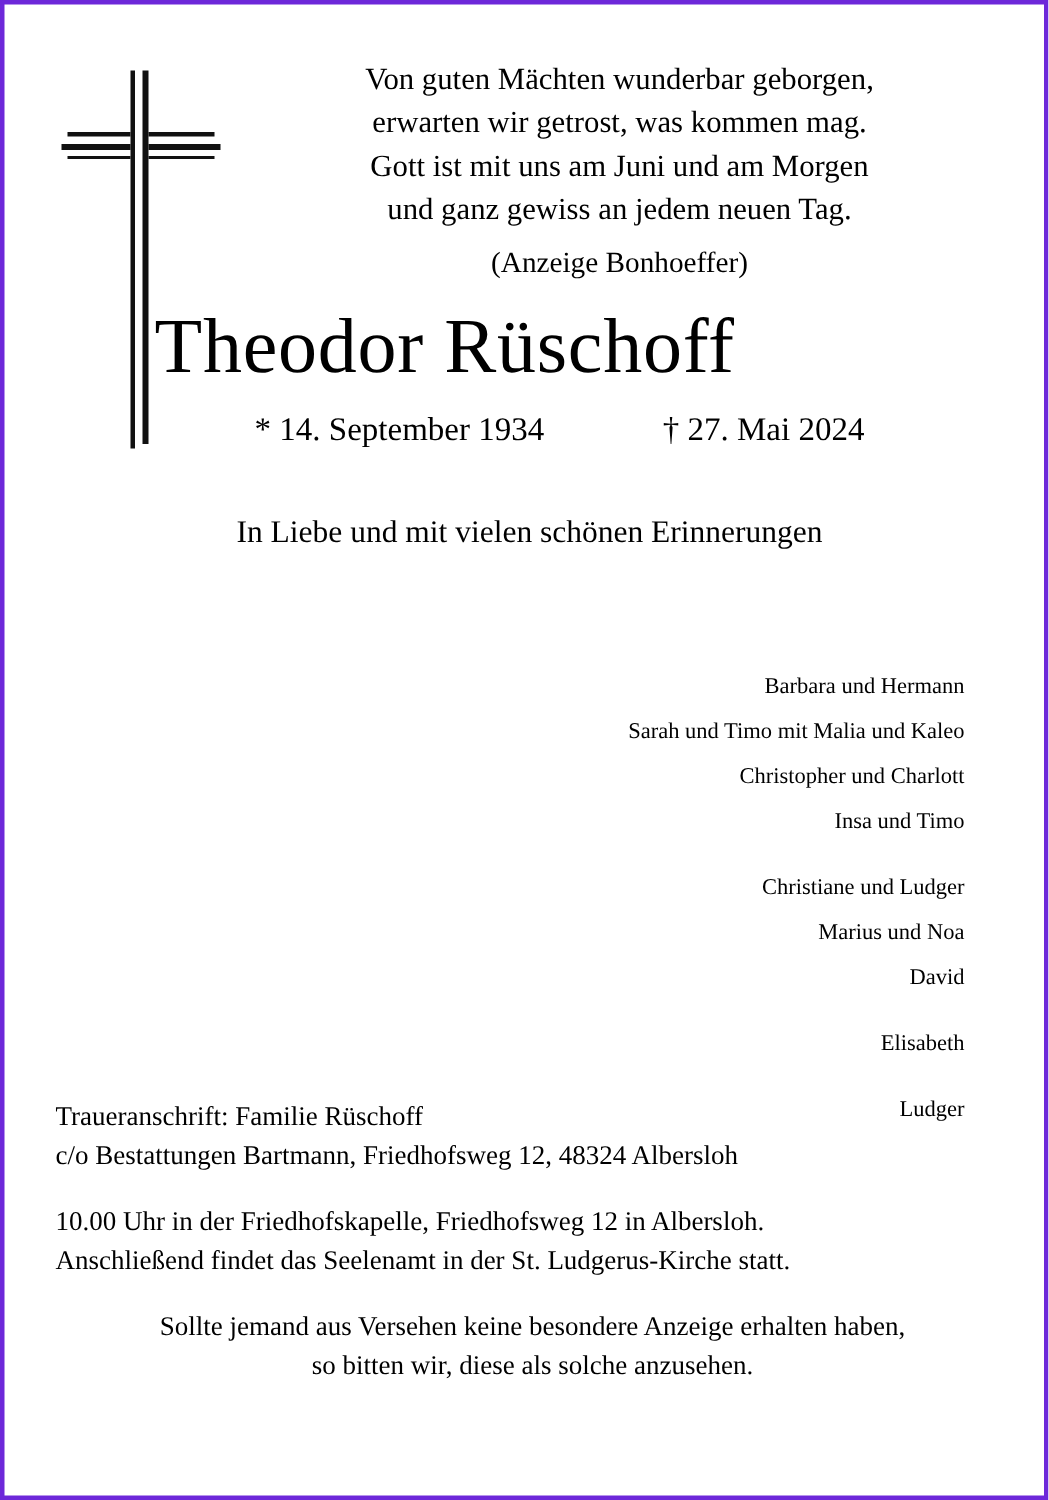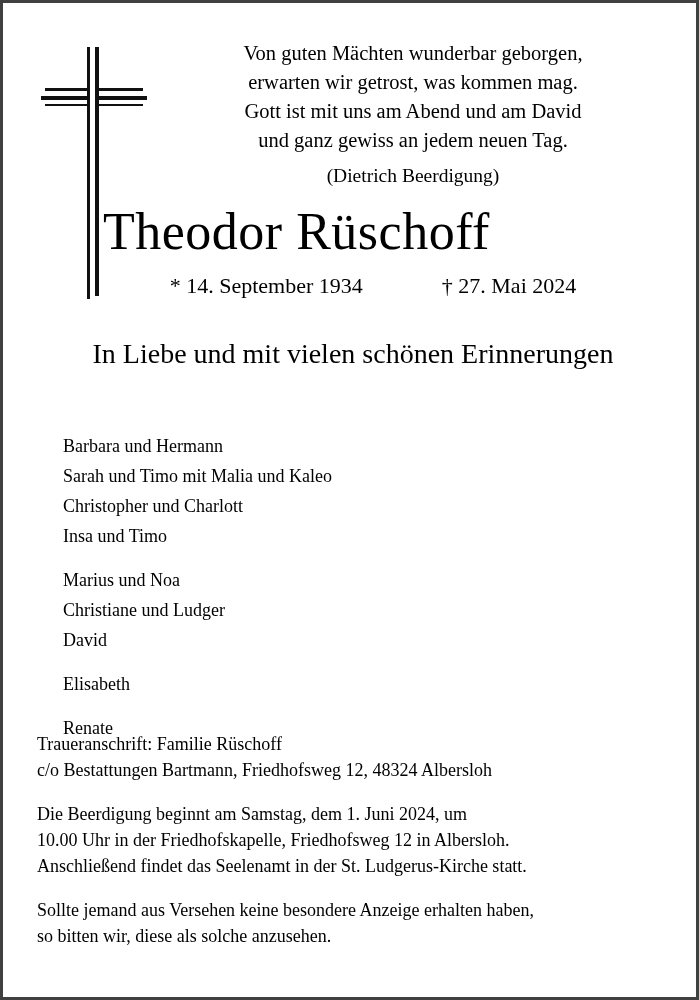--- a/index.html
+++ b/index.html
@@ -10,21 +10,21 @@
   body {
     font-family: "Liberation Serif", "DejaVu Serif", serif;
     color: #000000;
   }
   #obituary-page {
     position: relative;
     width: 699px;
     height: 1000px;
     box-sizing: border-box;
     background: #ffffff;
-    border: 3px solid #404040;
+    border: 3px solid #6d28d9;
     overflow: hidden;
   }
 
   
   .cross-emblem {
     position: absolute;
     left: 24px;
     top: 38px;
     width: 130px;
     height: 258px;
@@ -80,50 +80,50 @@
     gap: 79px;
     font-size: 22px;
   }
 
   .farewell {
     position: absolute;
     left: 60px;
     top: 336px;
     width: 580px;
     text-align: center;
-    font-size: 28px;
+    font-size: 21px;
     line-height: 30px;
   }
 
   .family {
     position: absolute;
     left: 60px;
-    top: 428px;
+    top: 440px;
     width: 580px;
-    text-align: left;
-    font-size: 18px;
+    text-align: right;
+    font-size: 15px;
   }
   .family .group {
     margin-bottom: 14px;
   }
   .family .group:last-child { margin-bottom: 0; }
   .family .member {
     line-height: 30px;
   }
 
   .footer {
     position: absolute;
     left: 34px;
     top: 728px;
     width: 636px;
     font-size: 18px;
     line-height: 26px;
   }
   .footer .para { margin-bottom: 18px; }
-  .footer .para:last-child { margin-bottom: 16px; }
+  .footer .para:last-child { margin-bottom: 16px; text-align: center; }
   .footer .line { white-space: nowrap; }
 </style>
 </head>
 <body>
 
 <div id="obituary-page">
 
   <div class="cross-emblem">
     <div class="bar v-left"></div>
     <div class="bar v-right"></div>
@@ -131,23 +131,23 @@
     <div class="bar h-top-right"></div>
     <div class="bar h-bot-left"></div>
     <div class="bar h-bot-right"></div>
     <div class="bar h-thin-left"></div>
     <div class="bar h-thin-right"></div>
   </div>
 
   <div class="poem">
     <div class="poem-line">Von guten Mächten wunderbar geborgen,</div>
     <div class="poem-line">erwarten wir getrost, was kommen mag.</div>
-    <div class="poem-line">Gott ist mit uns am Abend und am David</div>
+    <div class="poem-line">Gott ist mit uns am Juni und am Morgen</div>
     <div class="poem-line">und ganz gewiss an jedem neuen Tag.</div>
-    <div class="poem-attrib">(Dietrich Beerdigung)</div>
+    <div class="poem-attrib">(Anzeige Bonhoeffer)</div>
   </div>
 
   <div class="deceased-name">Theodor Rüschoff</div>
 
   <div class="dates-row">
     <span>* 14. September 1934</span>
     <span>† 27. Mai 2024</span>
   </div>
 
   <div class="farewell">
@@ -155,39 +155,38 @@
   </div>
 
   <div class="family">
     <div class="group">
       <div class="member">Barbara und Hermann</div>
       <div class="member">Sarah und Timo mit Malia und Kaleo</div>
       <div class="member">Christopher und Charlott</div>
       <div class="member">Insa und Timo</div>
     </div>
     <div class="group">
+      <div class="member">Christiane und Ludger</div>
       <div class="member">Marius und Noa</div>
-      <div class="member">Christiane und Ludger</div>
       <div class="member">David</div>
     </div>
     <div class="group">
       <div class="member">Elisabeth</div>
     </div>
     <div class="group">
-      <div class="member">Renate</div>
+      <div class="member">Ludger</div>
     </div>
   </div>
 
   <div class="footer">
     <div class="para">
       <div class="line">Traueranschrift: Familie Rüschoff</div>
       <div class="line">c/o Bestattungen Bartmann, Friedhofsweg 12, 48324 Albersloh</div>
     </div>
     <div class="para">
-      <div class="line">Die Beerdigung beginnt am Samstag, dem 1. Juni 2024, um</div>
       <div class="line">10.00 Uhr in der Friedhofskapelle, Friedhofsweg 12 in Albersloh.</div>
       <div class="line">Anschließend findet das Seelenamt in der St. Ludgerus-Kirche statt.</div>
     </div>
     <div class="para">
       <div class="line">Sollte jemand aus Versehen keine besondere Anzeige erhalten haben,</div>
       <div class="line">so bitten wir, diese als solche anzusehen.</div>
     </div>
   </div>
 
 </div>

